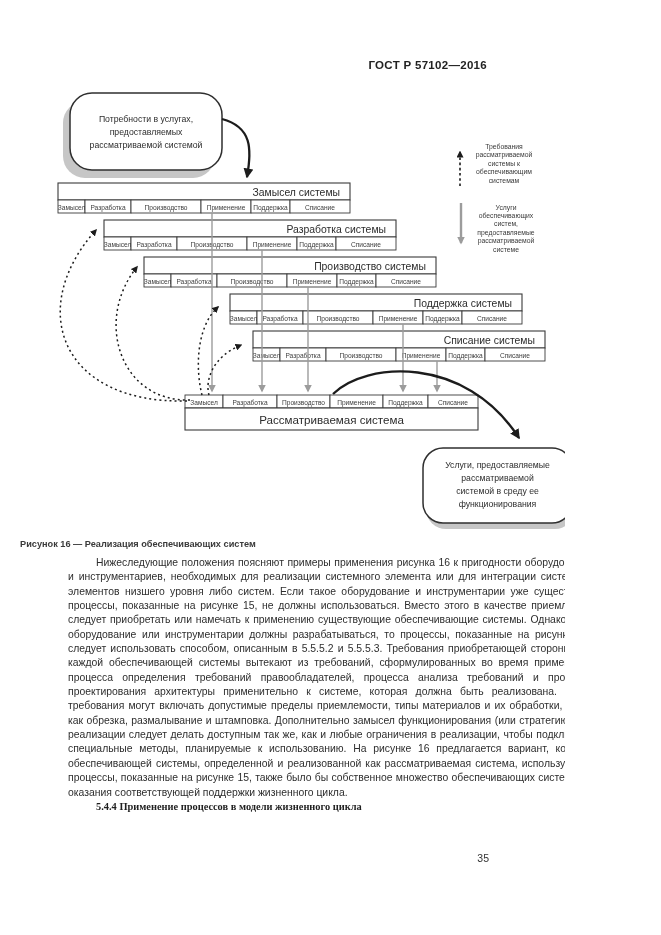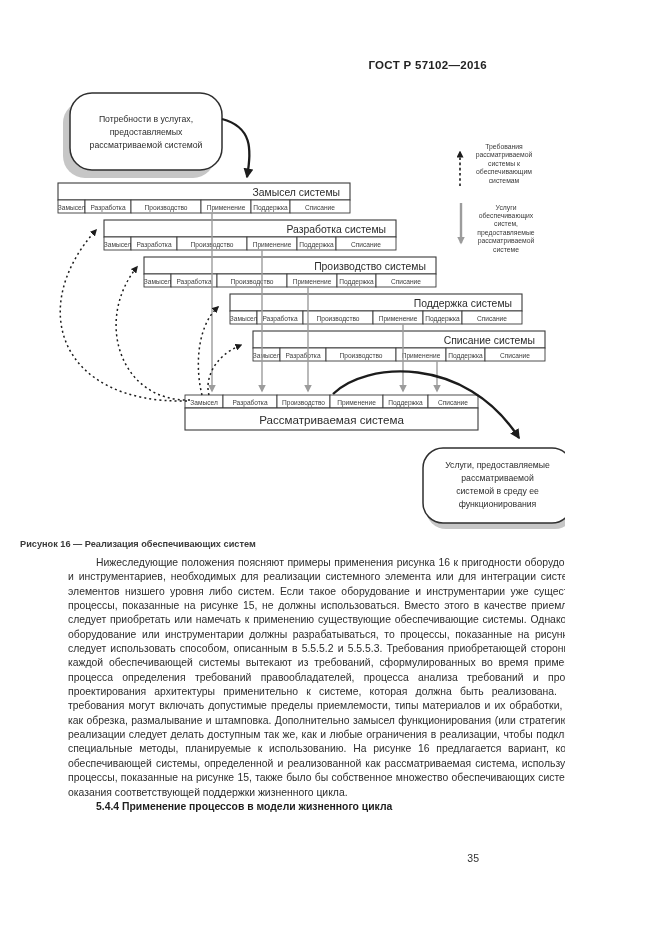--- a/index.html
+++ b/index.html
@@ -16,22 +16,22 @@
   .fig-caption {
     position:absolute; top:539px; left:20px; width:641px;
     text-align:left; font-size:9.2px; color:#3a3a3a;font-weight:bold;
   }
   .textblock {
     position:absolute; top:556px; left:68px; width:525px;
     font-size:10.4px; line-height:14.35px; text-align:justify; color:#2e2e2e;
   }
   .textblock p { margin:0; }
   .indent { text-indent:28px; }
-  .heading { font-weight:bold; color:#1f1f1f; }
-  .page-number { position:absolute; top:852px; right:86px; font-size:10.5px; color:#333; }
+  .heading { font-weight:bold; color:#1f1f1f;font-family:Liberation Serif, serif; }
+  .page-number { position:absolute; top:852px; right:76px; font-size:10.5px; color:#333; }
 </style>
 </head>
 <body>
 
 <div class="page">
 
   <div class="doc-header">ГОСТ Р 57102—2016</div>
 
   <svg id="fig" width="661" height="556" viewBox="0 0 661 556">
       <defs>

